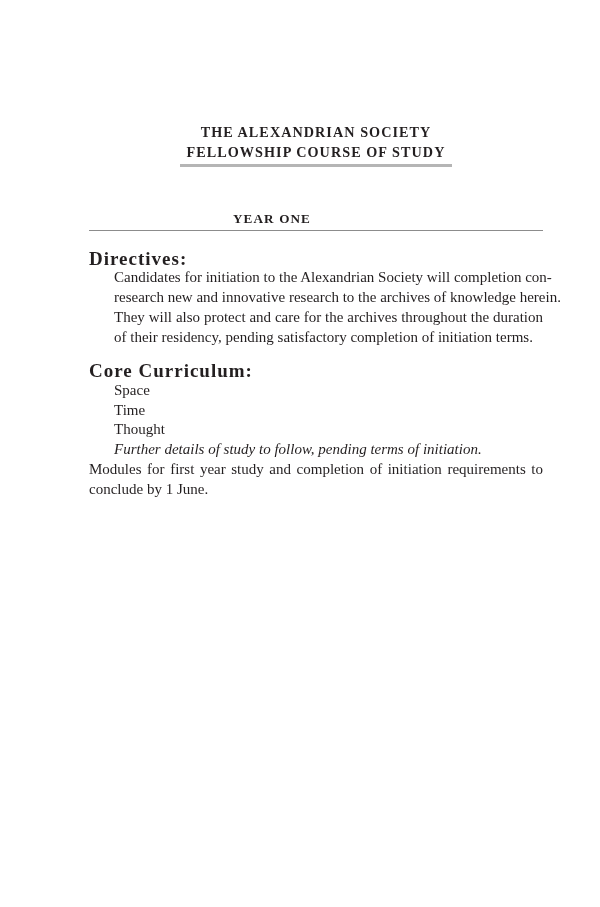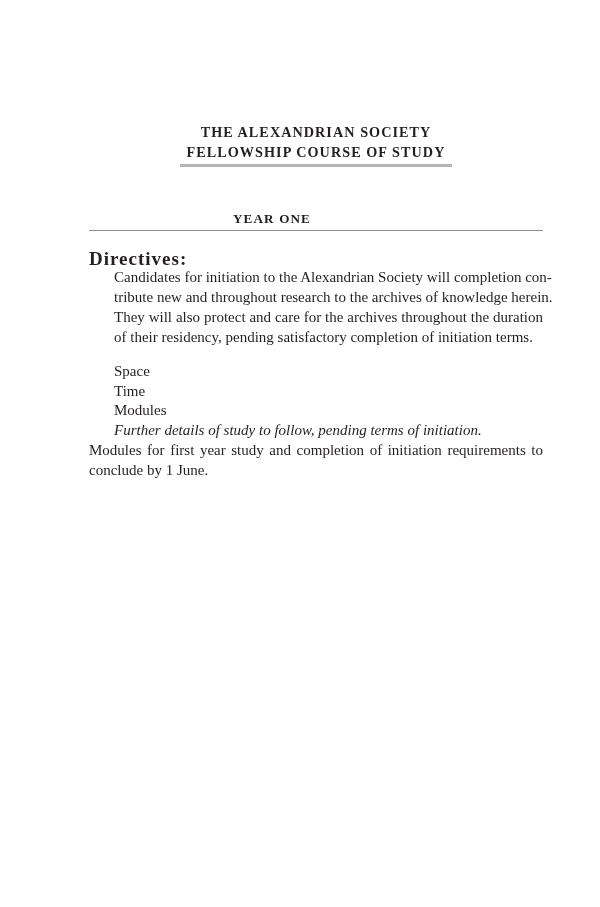--- a/index.html
+++ b/index.html
@@ -129,31 +129,32 @@
 
   <div class="year-heading">YEAR ONE</div>
   <div class="year-rule"></div>
 
   <div class="content">
 
     <div>
       <p class="section-label">Directives:</p>
       <div class="section-body para">
         <span class="para-line">Candidates for initiation to the Alexandrian Society will completion con-</span>
-        <span class="para-line">tribute new and throughout research to the archives of knowledge herein.</span>
+        <span class="para-line">research new and innovative research to the archives of knowledge herein.</span>
         <span class="para-line">They will also protect and care for the archives throughout the duration</span>
         <span class="para-line last">of their residency, pending satisfactory completion of initiation terms.</span>
       </div>
     </div>
 
     <div class="core">
+      <p class="section-label">Core Curriculum:</p>
       <div class="section-body">
         <span class="list-item">Space</span>
         <span class="list-item">Time</span>
-        <span class="list-item">Modules</span>
+        <span class="list-item">Thought</span>
         <span class="list-item italic">Further details of study to follow, pending terms of initiation.</span>
       </div>
     </div>
 
     <div class="closing para">
       <span class="para-line">Modules for first year study and completion of initiation requirements to</span>
       <span class="para-line last">conclude by 1 June.</span>
     </div>
 
   </div>

